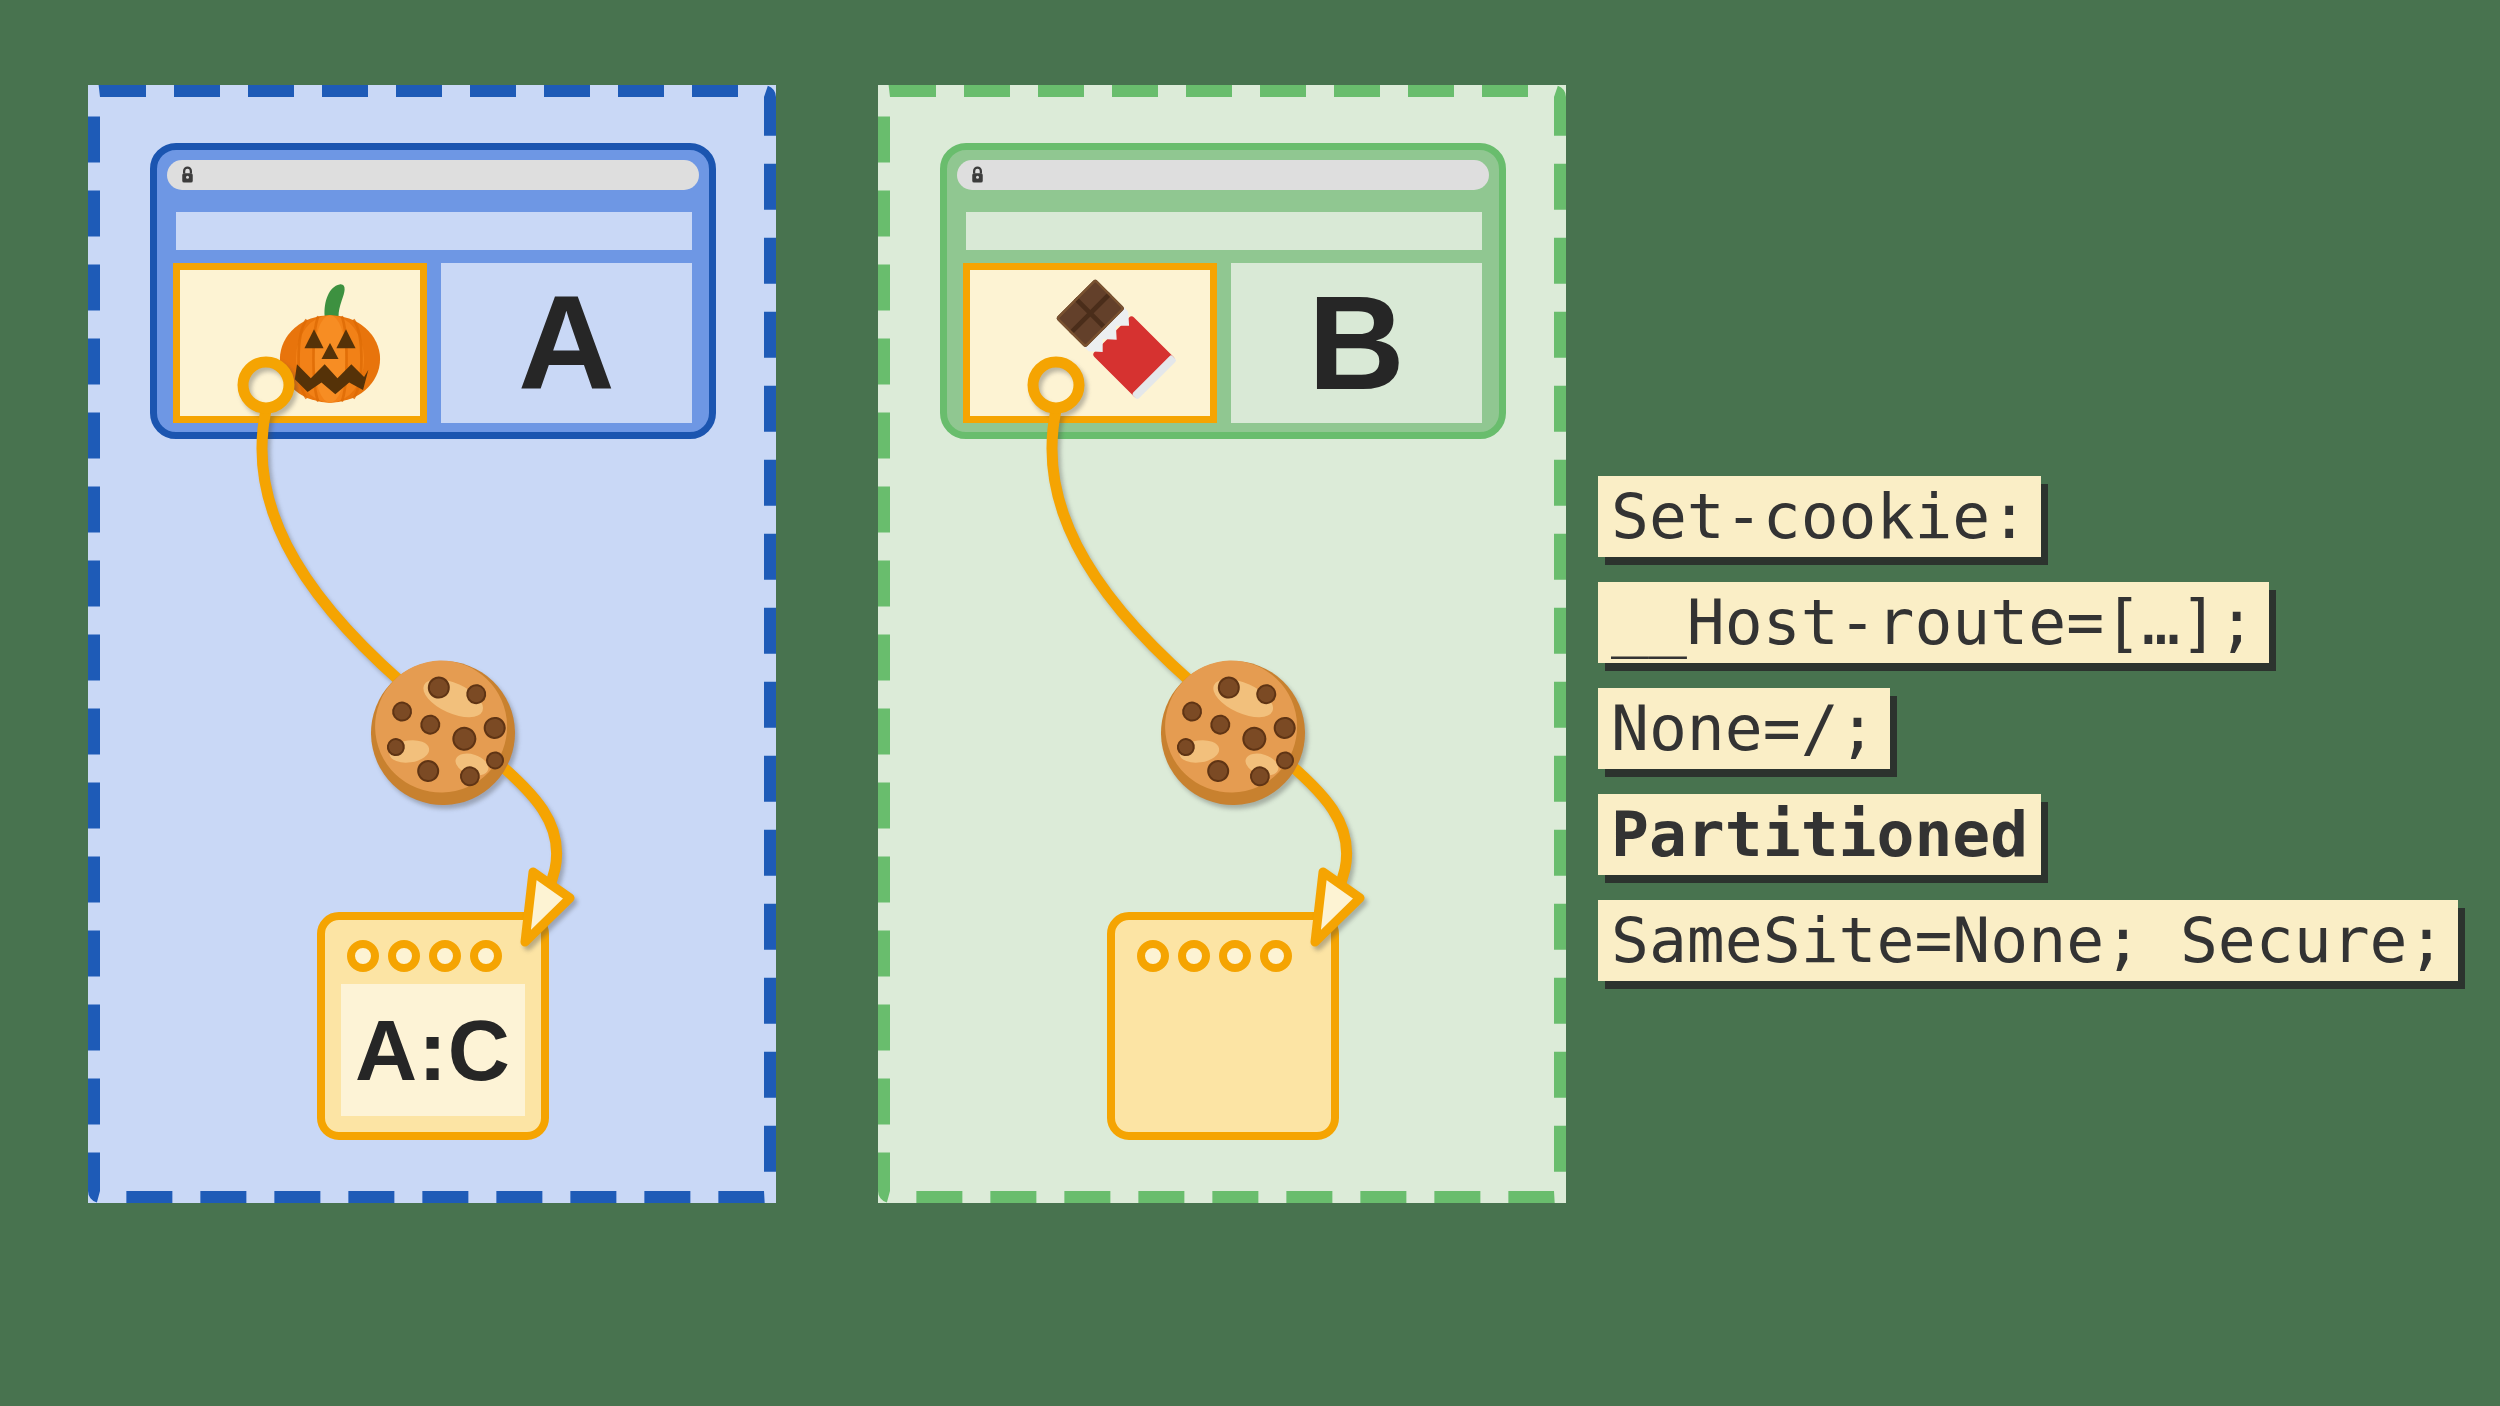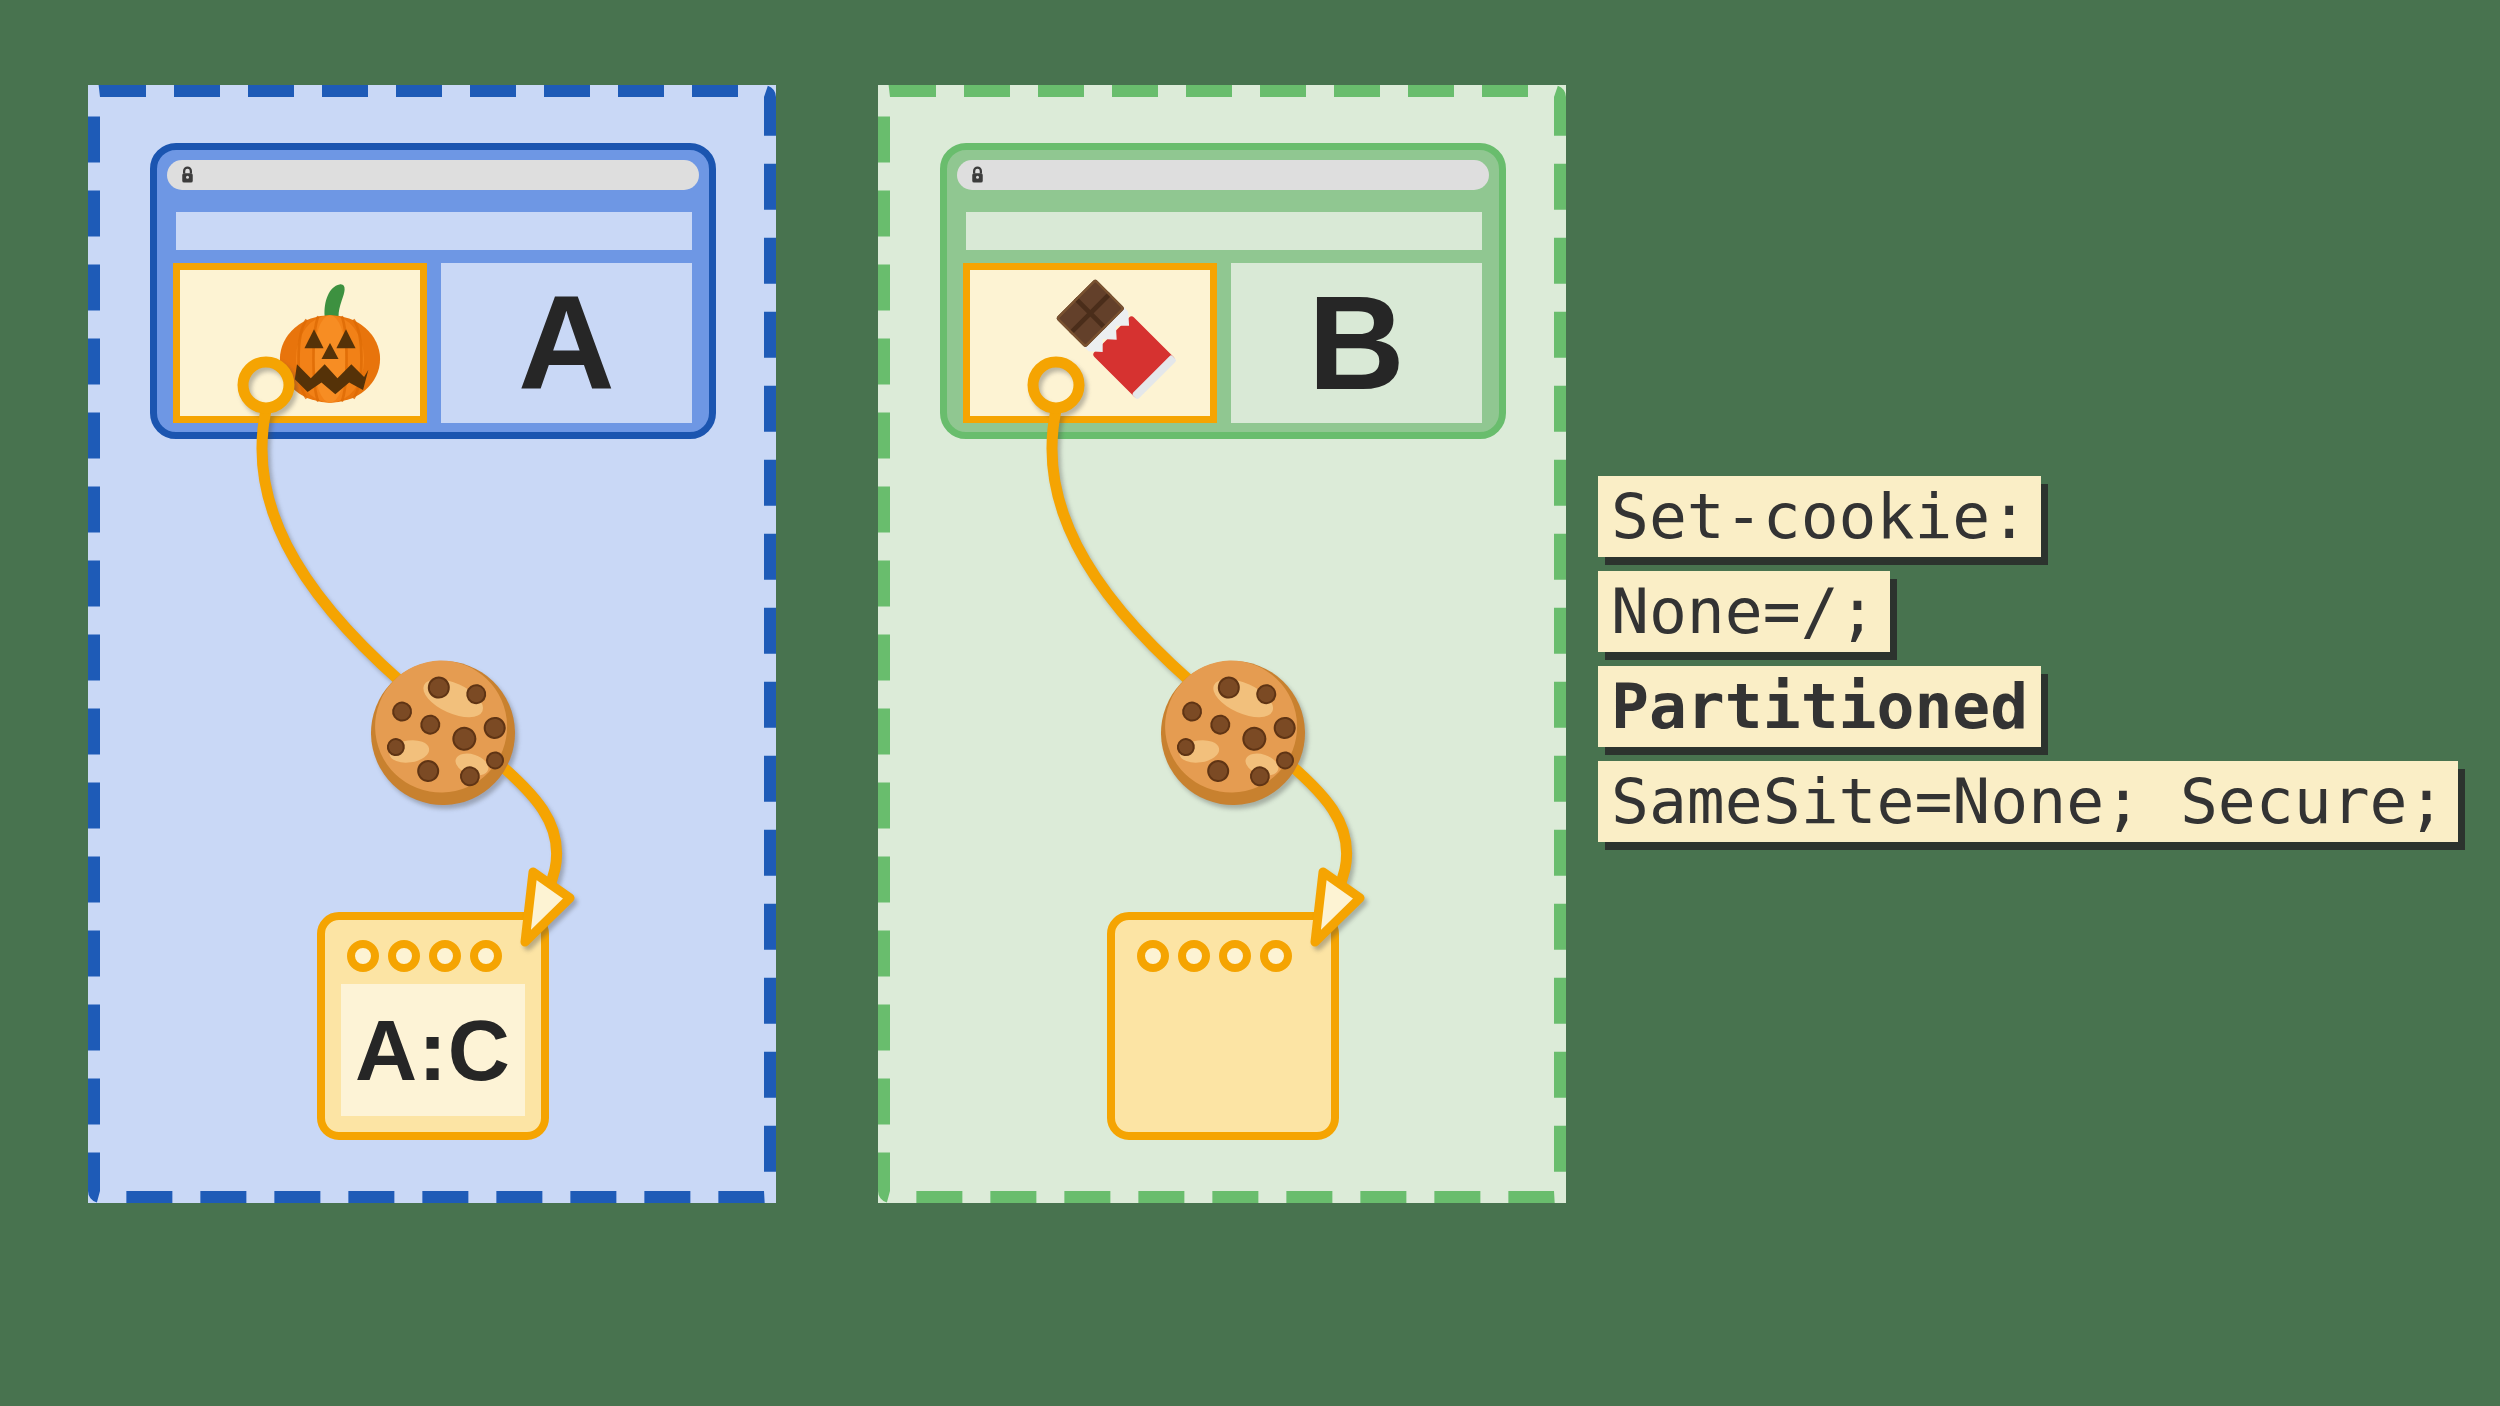--- a/index.html
+++ b/index.html
@@ -44,21 +44,21 @@
 
   
   .flow{position:absolute;left:0;top:0;width:688px;height:1118px;pointer-events:none;}
   .flow-g{filter:drop-shadow(3px 4px 2px rgba(70,70,70,0.35));}
   .stroke{fill:none;stroke:#f5a402;stroke-width:11;stroke-linecap:round;}
   .arrowhead{fill:#fdf3d3;stroke:#f5a402;stroke-width:9;stroke-linejoin:round;}
 
   
   .code-block{position:absolute;left:1598px;top:476px;}
   .code-line{display:table;font-family:"DejaVu Sans Mono",monospace;font-size:63px;line-height:81px;
-             padding:0 13px;margin-bottom:14px;background:#faeec6;color:#333333;white-space:pre;
+             padding:0 13px;margin-bottom:25px;background:#faeec6;color:#333333;white-space:pre;
              box-shadow:7px 8px 0 rgba(40,40,40,0.85);}
   .code-line.bold{font-weight:bold;}
 </style>
 </head>
 <body>
 
 <div class="canvas">
 
   <section class="site-panel blue">
     <svg class="dash-border" viewBox="0 0 688 1118">
@@ -195,18 +195,19 @@
           <circle cx="-8" cy="40" r="10" fill="#7b4a24" stroke="#5f3414" stroke-width="2"></circle>
           <circle cx="34" cy="38" r="9" fill="#7b4a24" stroke="#5f3414" stroke-width="2"></circle>
           <circle cx="56" cy="18" r="8" fill="#7b4a24" stroke="#5f3414" stroke-width="2"></circle>
         </g>
       </g>
     </svg>
   </section>
 
   <div class="code-block">
     <div class="code-line">Set-cookie:</div>
+    <div class="code-line">__Host-route=[…];</div>
     <div class="code-line">None=/;</div>
     <div class="code-line bold">Partitioned</div>
     <div class="code-line">SameSite=None; Secure;</div>
   </div>
 
 </div>
 
 </body></html>

